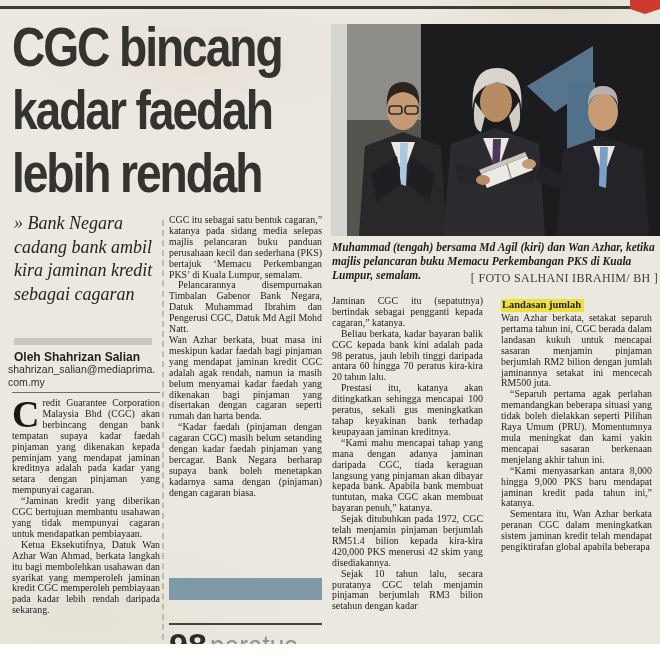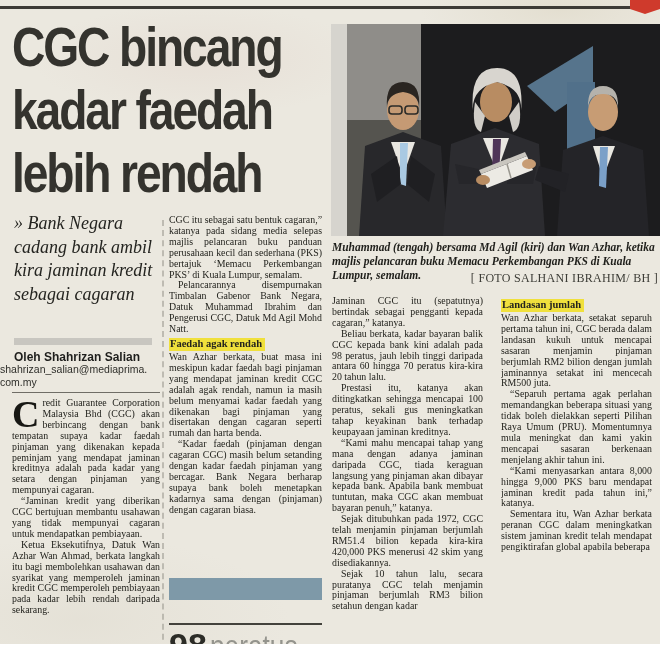--- a/index.html
+++ b/index.html
@@ -13,21 +13,21 @@
   .toprule{position:absolute;left:0;top:6px;width:660px;height:3px;background:#3d3b36;}
   .redtab{position:absolute;right:0;top:0;width:30px;height:15px;}
   .headline{position:absolute;left:12px;top:16px;width:386px;transform:scaleX(.84);transform-origin:left top;
     font-family:"Liberation Sans", sans-serif;font-weight:700;font-size:55px;line-height:63px;
     letter-spacing:-2.5px;color:#34332e;}
   .standfirst{position:absolute;left:14px;top:212px;width:152px;font-style:italic;
     font-size:18px;line-height:23.5px;color:#242420;}
   .bybar{position:absolute;left:14px;top:338px;width:138px;height:7px;background:#c8c6c0;}
   .byline{position:absolute;left:14px;top:350px;font-family:"Liberation Sans",sans-serif;
     font-weight:700;font-size:12px;color:#1e1e1c;}
-  .email{position:absolute;left:0;top:363px;width:152px;font-family:"Liberation Sans",sans-serif;
+  .email{position:absolute;left:8px;top:363px;width:152px;font-family:"Liberation Sans",sans-serif;
     font-size:10.5px;line-height:12.5px;color:#2e2e2a;word-break:break-all;}
   .colrule{position:absolute;left:12px;top:392px;width:148px;height:1px;background:#6f6d66;}
   .gutter{position:absolute;left:162px;top:220px;height:440px;width:0;border-left:2px dashed #9a988f;opacity:.55;}
   .bodycol{position:absolute;font-size:9.9px;line-height:10.9px;text-align:justify;color:#23231e;}
   #col1{left:12px;top:398px;width:148px;height:262px;overflow:hidden;}
   #col2{left:169px;top:215px;width:153px;}
   #col3{left:332px;top:296px;width:151px;height:364px;overflow:hidden;}
   #col4{left:501px;top:296px;width:151px;height:364px;overflow:hidden;}
   .bodycol p{margin:0;}
   .bodycol p.ind{text-indent:9px;}
@@ -74,21 +74,20 @@
 
   <div class="bodycol" id="col1">
     <p><span class="dropcap">C</span><span>redit Guarantee Corporation Malaysia Bhd (CGC) akan berbincang dengan bank tempatan supaya kadar faedah pinjaman yang dikenakan kepada peminjam yang mendapat jaminan kreditnya adalah pada kadar yang setara dengan pinjaman yang mempunyai cagaran.</span></p>
     <p class="ind">“Jaminan kredit yang diberikan CGC bertujuan membantu usahawan yang tidak mempunyai cagaran untuk mendapatkan pembiayaan.</p>
     <p class="ind">Ketua Eksekutifnya, Datuk Wan Azhar Wan Ahmad, berkata langkah itu bagi membolehkan usahawan dan syarikat yang memperoleh jaminan kredit CGC memperoleh pembiayaan pada kadar lebih rendah daripada sekarang.</p>
   </div>
 
   <div class="bodycol" id="col2">
     <p>CGC itu sebagai satu bentuk cagaran,” katanya pada sidang media selepas majlis pelancaran buku panduan perusahaan kecil dan sederhana (PKS) bertajuk ‘Memacu Perkembangan PKS’ di Kuala Lumpur, semalam.</p>
     <p class="ind">Pelancarannya disempurnakan Timbalan Gabenor Bank Negara, Datuk Muhammad Ibrahim dan Pengerusi CGC, Datuk Md Agil Mohd Natt.</p>
-    <div><span class="subhead">Faedah agak rendah</span></div>
     <p>Wan Azhar berkata, buat masa ini meskipun kadar faedah bagi pinjaman yang mendapat jaminan kredit CGC adalah agak rendah, namun ia masih belum menyamai kadar faedah yang dikenakan bagi pinjaman yang disertakan dengan cagaran seperti rumah dan harta benda.</p>
     <p class="ind">“Kadar faedah (pinjaman dengan cagaran CGC) masih belum setanding dengan kadar faedah pinjaman yang bercagar. Bank Negara berharap supaya bank boleh menetapkan kadarnya sama dengan (pinjaman) dengan cagaran biasa.</p>
   </div>
 
   <svg class="photo" viewBox="0 0 329 212" preserveAspectRatio="none">
     <rect x="0" y="0" width="329" height="212" fill="#1c1c1e"></rect>
     <rect x="0" y="0" width="16" height="212" fill="#d6d4ce"></rect>
     <rect x="16" y="0" width="74" height="96" fill="#8f8d89"></rect>
     <rect x="16" y="96" width="74" height="116" fill="#55544f"></rect>
     <g>

